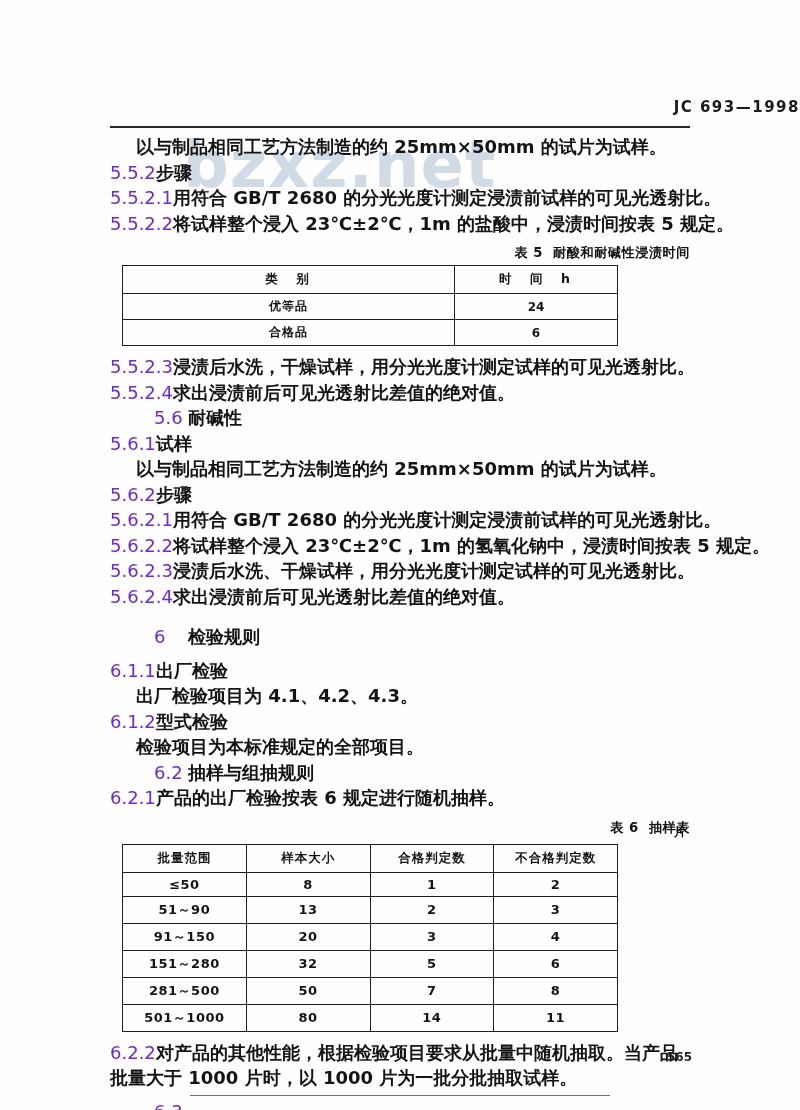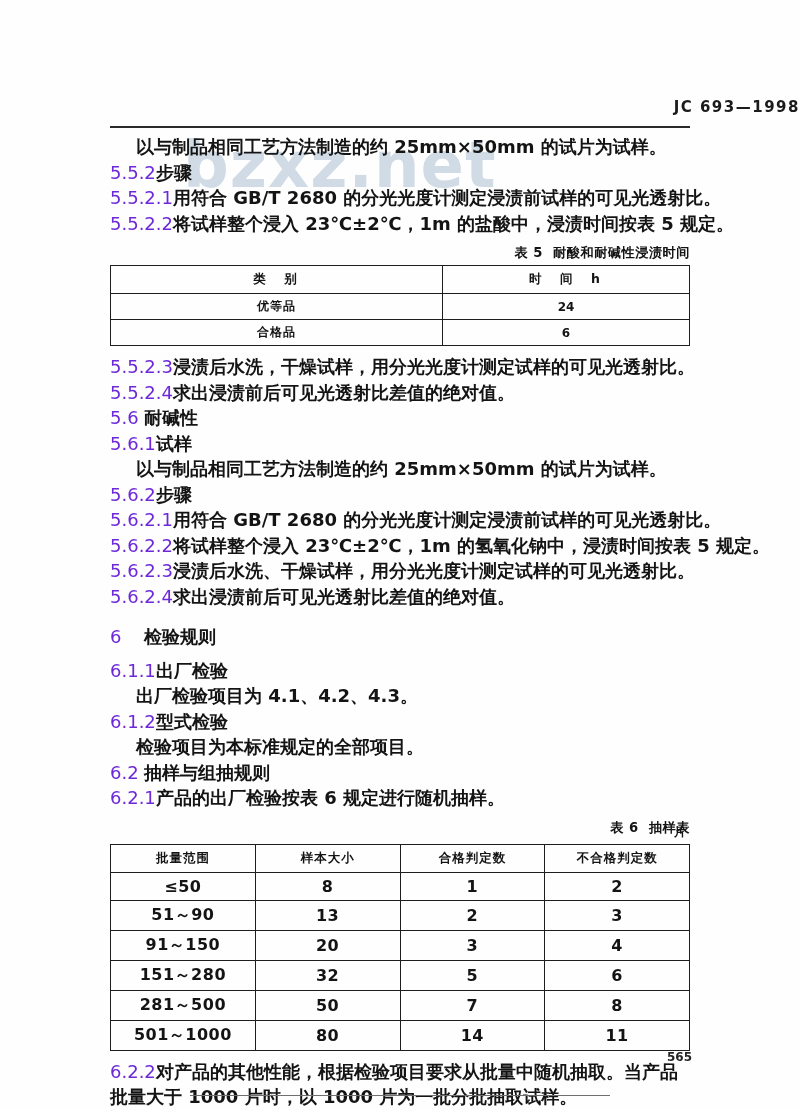--- a/index.html
+++ b/index.html
@@ -93,21 +93,21 @@
     white-space: normal;
   }
   .num {
     display: inline-block;
     font-family: "DejaVu Sans", sans-serif;
     font-weight: normal;
     color: #6d28d9;
   }
   .num.w-clause   { min-width: 56px; }
   .num.w-sub      { min-width: 46px; }
-  .num.w-sec      { min-width: 34px; }
+  .num.w-sec      { min-width: 34px; margin-left: 44px; }
   .indent {
     padding-left: 26px;
   }
   .gap-sm { height: 8px; }
   .gap-md { height: 15px; }
 
   .heading {
     font-weight: bold;
   }
 
@@ -125,23 +125,24 @@
     text-align: right;
     font-size: 12px;
     font-weight: bold;
     color: #141414;
     font-family: "DejaVu Sans", "Liberation Sans", sans-serif;
     margin-top: -16px;
     margin-bottom: 3px;
     padding-right: 4px;
   }
   table.doc-table {
-    width: 580px;
+    width: 496px;
     border-collapse: collapse;
     table-layout: fixed;
+    margin-left: 12px;
   }
   table.doc-table th,
   table.doc-table td {
     border: 1px solid #1d1d1d;
     text-align: center;
     color: #141414;
     font-family: "DejaVu Sans", "Liberation Sans", sans-serif;
   }
   table.doc-table th {
     font-size: 12.5px;
@@ -151,21 +152,21 @@
   }
   table.doc-table td {
     font-size: 12px;
     font-weight: bold;
     padding: 4px 2px;
   }
   table.t5 th.c1 { width: 327px; }
   table.t5 td.c1 { letter-spacing: 1px; }
   table.t6 th, table.t6 td { width: 25%; }
   table.t6 th { letter-spacing: 1px; }
-  table.t6 td { font-size: 16px; letter-spacing: 0.5px; }
+  table.t6 td { font-size: 13px; letter-spacing: 0.5px; }
 
   .pagenum {
     position: absolute;
     right: 108px;
     top: 1050px;
     font-family: "DejaVu Sans", sans-serif;
     font-size: 12px;
     font-weight: bold;
     color: #242424;
   }

